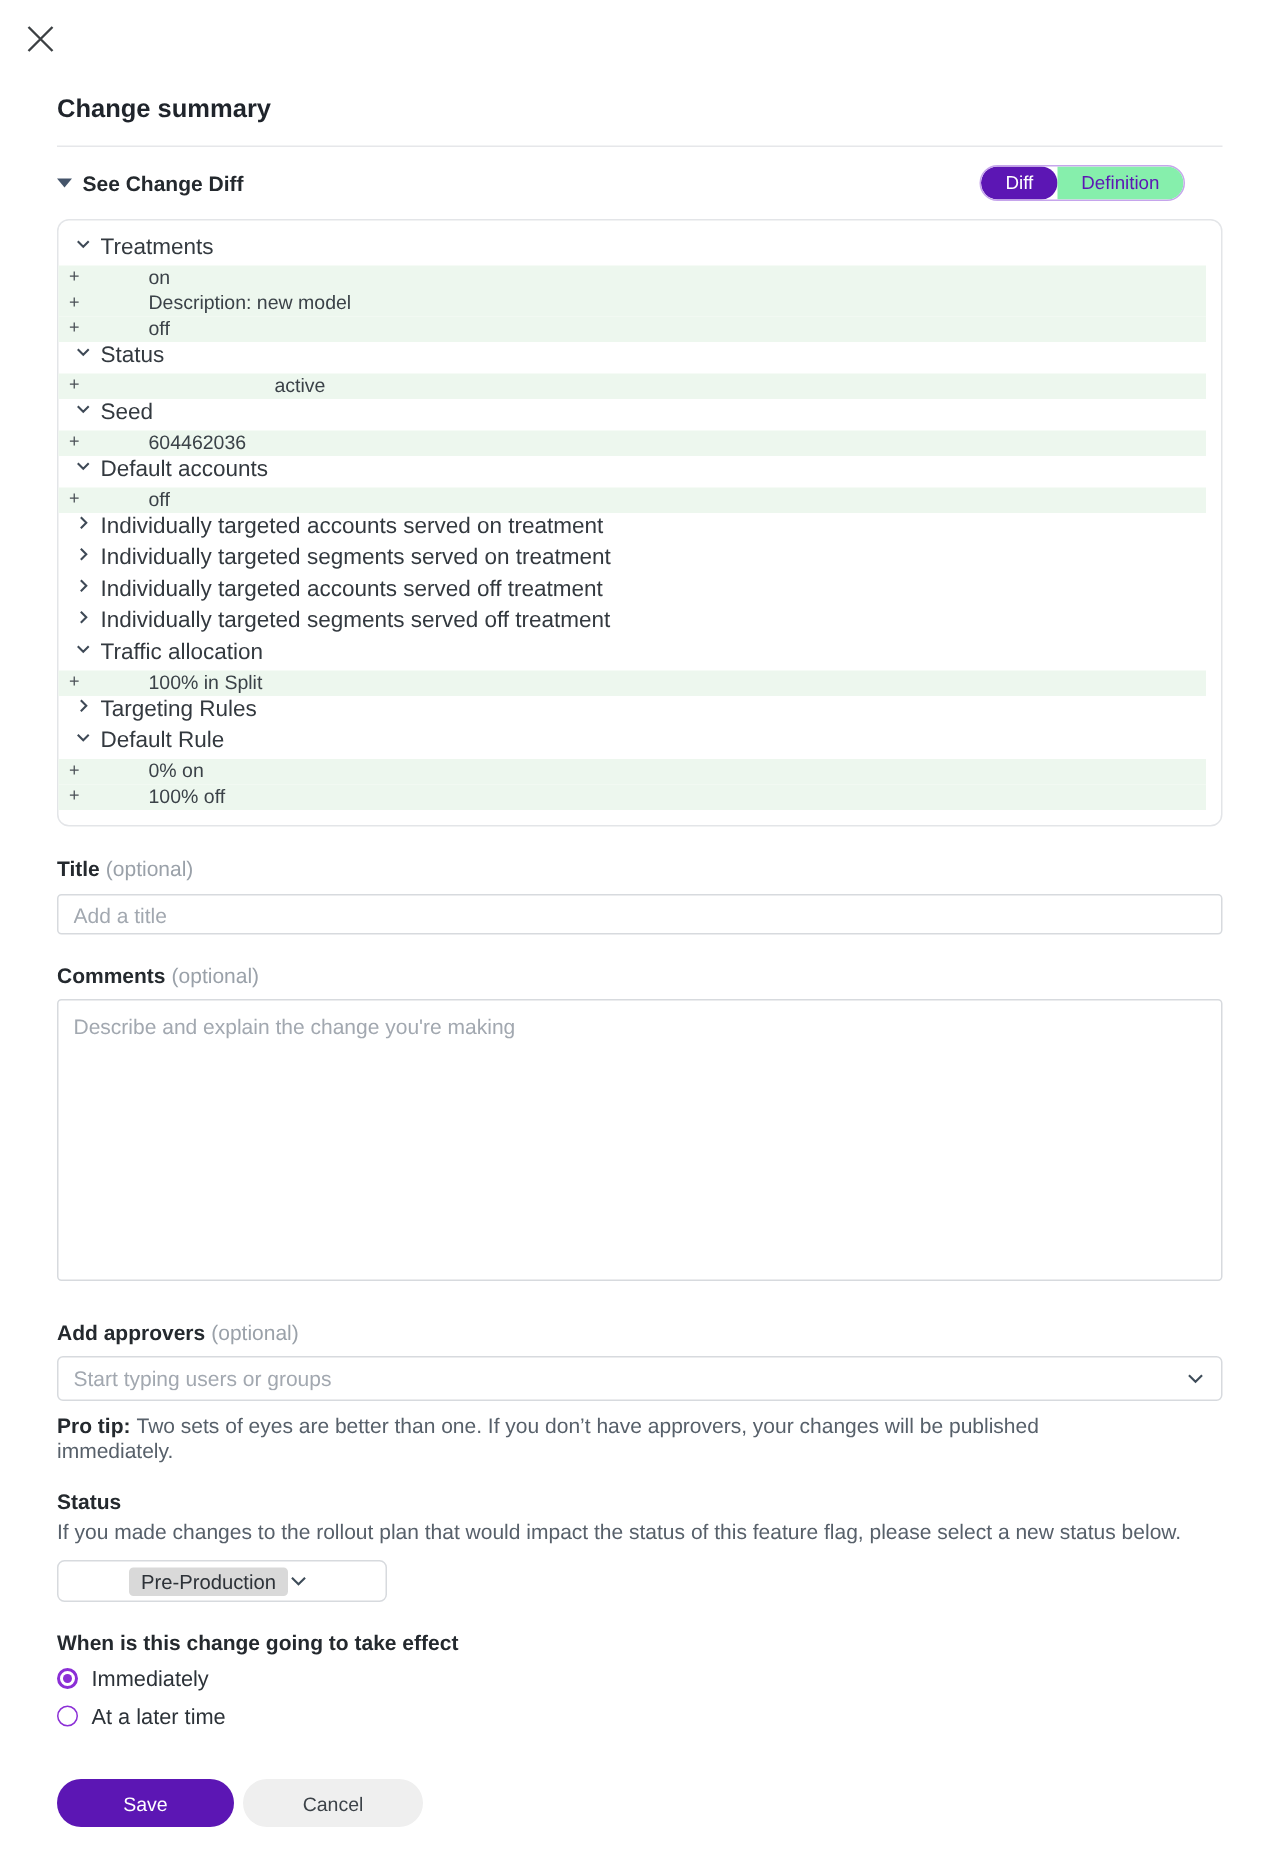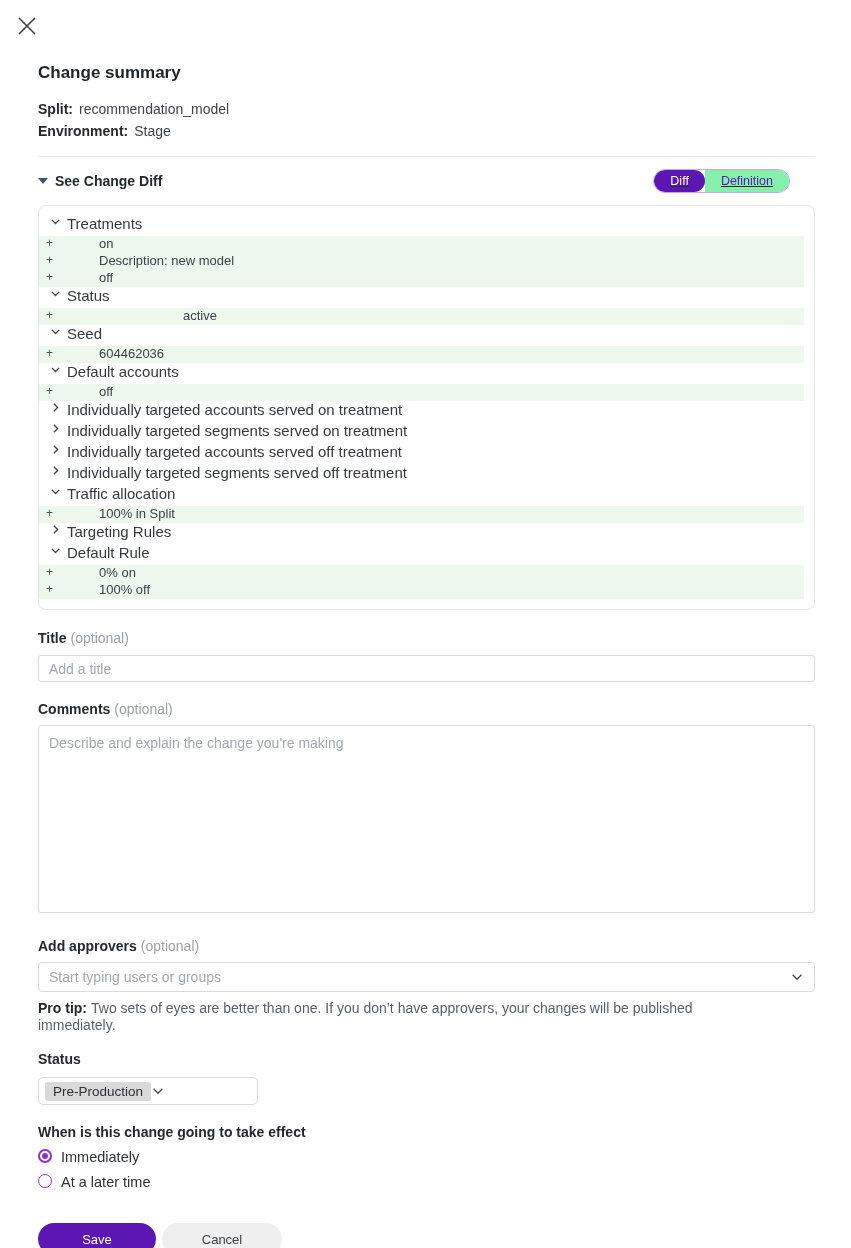--- a/index.html
+++ b/index.html
@@ -22,21 +22,21 @@
   .divider { border: none; border-top: 1px solid #e6e7ea; margin-top: 14px; }
 
   .diff-header { margin-top: 12px; display: flex; align-items: center; justify-content: space-between; }
   .diff-title { display: flex; align-items: center; gap: 7px; font-size: 14px; font-weight: bold;
     color: #24292e; background: none; border: none; cursor: pointer;
     font-family: "Liberation Sans", "DejaVu Sans", sans-serif; }
   .caret-down { width: 0; height: 0; border-left: 5px solid transparent;
     border-right: 5px solid transparent; border-top: 6px solid #44546a; display: inline-block; }
 
   .view-toggle { display: flex; border: 1px solid #c6a5ec; border-radius: 13px; overflow: hidden;
-    margin-right: 25px; height: 24px; text-decoration: underline; }
+    margin-right: 25px; height: 24px; }
   .seg { border: none; background: #86efac; color: #5c16b4; font-size: 12.5px; padding: 0 16px;
     cursor: pointer; line-height: 22px; font-family: "Liberation Sans", "DejaVu Sans", sans-serif; }
   .seg.active { background: #5c16b4; color: #fff; border-radius: 12px; }
 
   .diff-panel { margin-top: 12px; border: 1px solid #e3e5e8; border-radius: 8px;
     padding: 9px 0 10px 0; background: #fff; }
   .drow { display: flex; align-items: flex-start; }
   .drow .rtext { color: #3b4248; }
   .drow.section, .drow.collapsed { padding-left: 10px; height: 21px; cursor: pointer; }
   .drow.section .rtext, .drow.collapsed .rtext { font-size: 15px; color: #33393f; margin-left: 5px; }
@@ -65,21 +65,21 @@
     font-family: "Liberation Sans", "DejaVu Sans", sans-serif; }
   .combo input::placeholder { color: #a2a8b0; }
 
   .protip { margin-top: 8px; font-size: 14px; line-height: 17px; color: #57606a; width: 710px; }
   .protip .b { margin-right: 4px; }
 
   .status-label { margin-top: 17px; font-size: 14px; font-weight: bold; }
   .status-desc { margin-top: 4px; font-size: 14px; line-height: 17px; color: #57606a; width: 770px; }
 
   .status-select { margin-top: 10px; width: 220px; height: 28px; border: 1px solid #d7dade;
-    border-radius: 5px; display: flex; align-items: center; justify-content: flex-start;
+    border-radius: 5px; display: flex; align-items: center; justify-content: center;
     padding: 0 10px 0 6px; cursor: pointer; background: #fff; }
   .chip { background: #d9d9d9; border-radius: 3px; padding: 2px 8px; font-size: 13.5px; color: #2d3238; }
 
   .effect-label { margin-top: 19px; font-size: 14px; font-weight: bold; }
   .radio-row { display: flex; align-items: flex-start; margin-top: 9px; cursor: pointer; }
   .radio { width: 14px; height: 14px; border-radius: 50%; border: 1.6px solid #8b2fd6;
     display: inline-flex; align-items: center; justify-content: center; background: #fff; }
   .radio.checked { border-width: 2px; }
   .radio.checked::after { content: ""; width: 6px; height: 6px; border-radius: 50%; background: #8b2fd6; }
   .radio-row .rlabel { margin-left: 9px; font-size: 14.5px; color: #2c3238; }
@@ -97,28 +97,20 @@
 
   <button class="close-btn" aria-label="Close">
     <svg width="22" height="22" viewBox="0 0 22 22">
       <path d="M3 3 L19 19 M19 3 L3 19" stroke="#3c4043" stroke-width="1.6" fill="none"></path>
     </svg>
   </button>
 
   <div class="content">
     <h1 class="title">Change summary</h1>
 
-    <div class="meta">
-      <div class="meta-row">
-        <span class="b">Split:</span><span class="val">recommendation_model</span>
-      </div>
-      <div class="meta-row">
-        <span class="b">Environment:</span><span class="val">Stage</span>
-      </div>
-    </div>
 
     <hr class="divider">
 
     <div class="diff-header">
       <button class="diff-title">
         <span class="caret-down"></span>
         <span>See Change Diff</span>
       </button>
       <div class="view-toggle">
         <button class="seg active">Diff</button>
@@ -269,20 +261,21 @@
     <div class="combo">
       <input type="text" placeholder="Start typing users or groups" style="">
       <svg width="14" height="14" viewBox="0 0 16 16">
         <path d="M3 5.5 L8 10.5 L13 5.5" fill="none" stroke="#3e4c59" stroke-width="1.6"></path>
       </svg>
     </div>
 
     <p class="protip"><span class="b">Pro tip:</span><span>Two sets of eyes are better than one. If you don’t have approvers, your changes will be published immediately.</span></p>
 
     <div class="status-label">Status</div>
+    <p class="status-desc">If you made changes to the rollout plan that would impact the status of this feature flag, please select a new status below.</p>
     <div class="status-select">
       <span class="chip">Pre-Production</span>
       <svg width="14" height="14" viewBox="0 0 16 16">
         <path d="M3 5.5 L8 10.5 L13 5.5" fill="none" stroke="#3e4c59" stroke-width="1.6"></path>
       </svg>
     </div>
 
     <div class="effect-label">When is this change going to take effect</div>
     <div class="radio-row">
       <span class="radio checked"></span>

